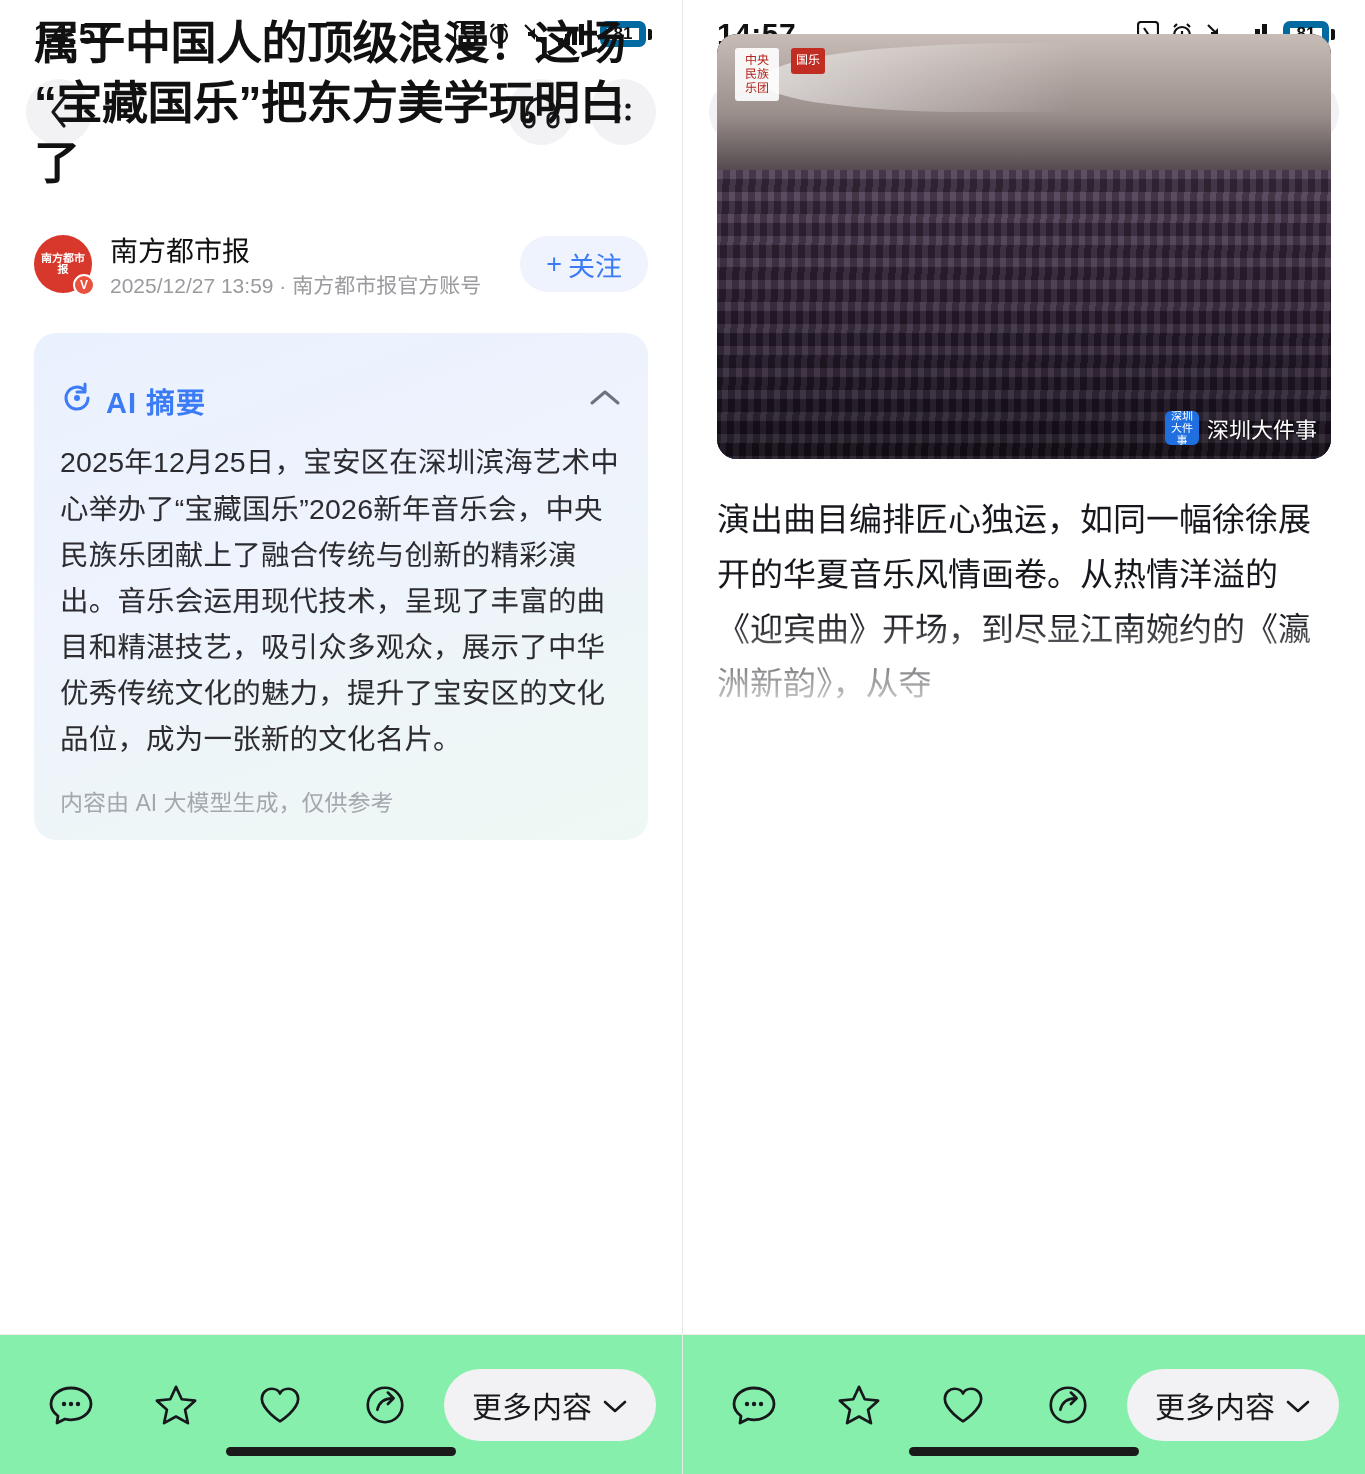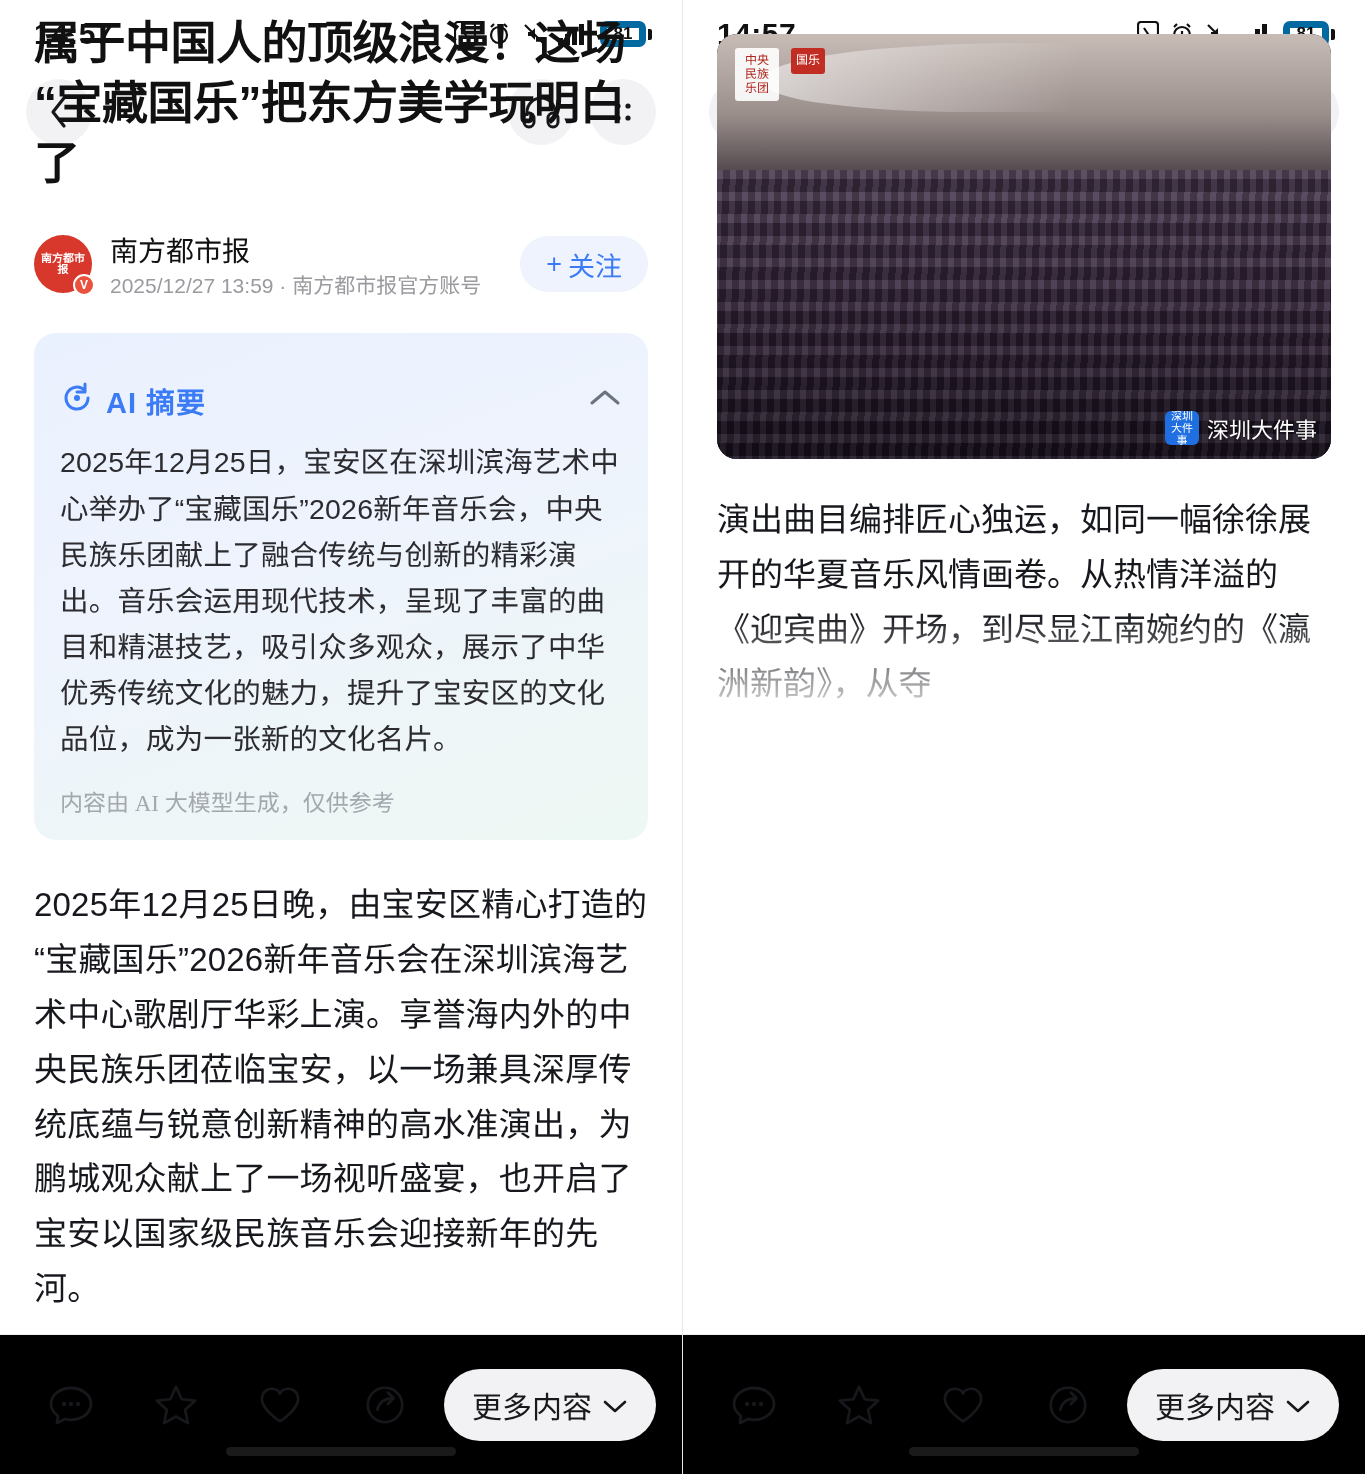--- a/index.html
+++ b/index.html
@@ -108,21 +108,21 @@
     padding: 26px 26px 22px 26px;
   }
   .ai-head { display: flex; align-items: center; gap: 12px; margin-top: 20px; }
   .ai-title { font-size: 29px; color: #3b7cf6; font-weight: 600; letter-spacing: 1px; }
   .ai-head .grow { flex: 1 1 auto; }
   .ai-body {
     margin-top: 18px;
     font-size: 28.5px; line-height: 1.62; color: #2c2c30;
     letter-spacing: .2px;
   }
-  .ai-note { margin-top: 22px; font-size: 23px; color: #a3a8ae; font-family: Liberation Serif, serif; }
+  .ai-note { margin-top: 22px; font-size: 23px; color: #a3a8ae; }
 
   .para {
     font-size: 33px; line-height: 1.66; color: #16181d;
     margin-top: 38px; letter-spacing: .2px;
   }
   .screen.right .para { margin-top: 0; }
 
   
   .photo {
     margin-top: 34px; border-radius: 20px; overflow: hidden;
@@ -171,21 +171,21 @@
 
   .fade-para {
     font-size: 33px; line-height: 1.66; color: #16181d; margin-top: 34px;
     -webkit-mask-image: linear-gradient(180deg, #000 55%, rgba(0,0,0,.15) 100%);
             mask-image: linear-gradient(180deg, #000 55%, rgba(0,0,0,.15) 100%);
   }
 
   
   .bottombar {
     position: absolute; left: 0; bottom: 0; width: 100%;
-    height: 140px; background: #000000;
+    height: 140px; background: #86efac;
     border-top: 1px solid #efefef;
     display: flex; align-items: center; padding: 0 26px; gap: 14px; font-family: Liberation Serif, serif;
   }
   .bb-icon { flex: 1 1 auto; display: flex; align-items: center; justify-content: center; }
   .more-pill {
     height: 72px; padding: 0 28px; border-radius: 36px; background: #f2f2f4;
     display: flex; align-items: center; gap: 10px;
     font-size: 30px; color: #19191c; flex: 0 0 auto;
   }
   .home-indicator {
@@ -298,21 +298,20 @@
           <span>
             <svg width="34" height="22" viewBox="0 0 34 22">
                   <path d="M4 16 L17 5 L30 16" fill="none" stroke="#6b7280" stroke-width="3" stroke-linecap="round" stroke-linejoin="round"></path>
                 </svg>
           </span>
         </div>
         <div class="ai-body">2025年12月25日，宝安区在深圳滨海艺术中心举办了“宝藏国乐”2026新年音乐会，中央民族乐团献上了融合传统与创新的精彩演出。音乐会运用现代技术，呈现了丰富的曲目和精湛技艺，吸引众多观众，展示了中华优秀传统文化的魅力，提升了宝安区的文化品位，成为一张新的文化名片。</div>
         <div class="ai-note">内容由 AI 大模型生成，仅供参考</div>
       </div>
 
-      <div class="para">2025年12月25日晚，由宝安区精心打造的“宝藏国乐”2026新年音乐会在深圳滨海艺术中心歌剧厅华彩上演。享誉海内外的中央民族乐团莅临宝安，以一场兼具深厚传统底蕴与锐意创新精神的高水准演出，为鹏城观众献上了一场视听盛宴，也开启了宝安以国家级民族音乐会迎接新年的先河。</div>
 
     </div>
     </div>
 
     <div class="bottombar">
       <div class="bb-icon">
         <svg width="46" height="44" viewBox="0 0 46 44">
             <path d="M23 5C12 5 3 12 3 21c0 5 3 9 7 12l-1 7 8-4c2 .5 4 .8 6 .8 11 0 20-7 20-16S34 5 23 5z" fill="none" stroke="#17181c" stroke-width="2.8" stroke-linejoin="round"></path>
             <circle cx="16" cy="21" r="2.2" fill="#17181c"></circle>
             <circle cx="23" cy="21" r="2.2" fill="#17181c"></circle>

